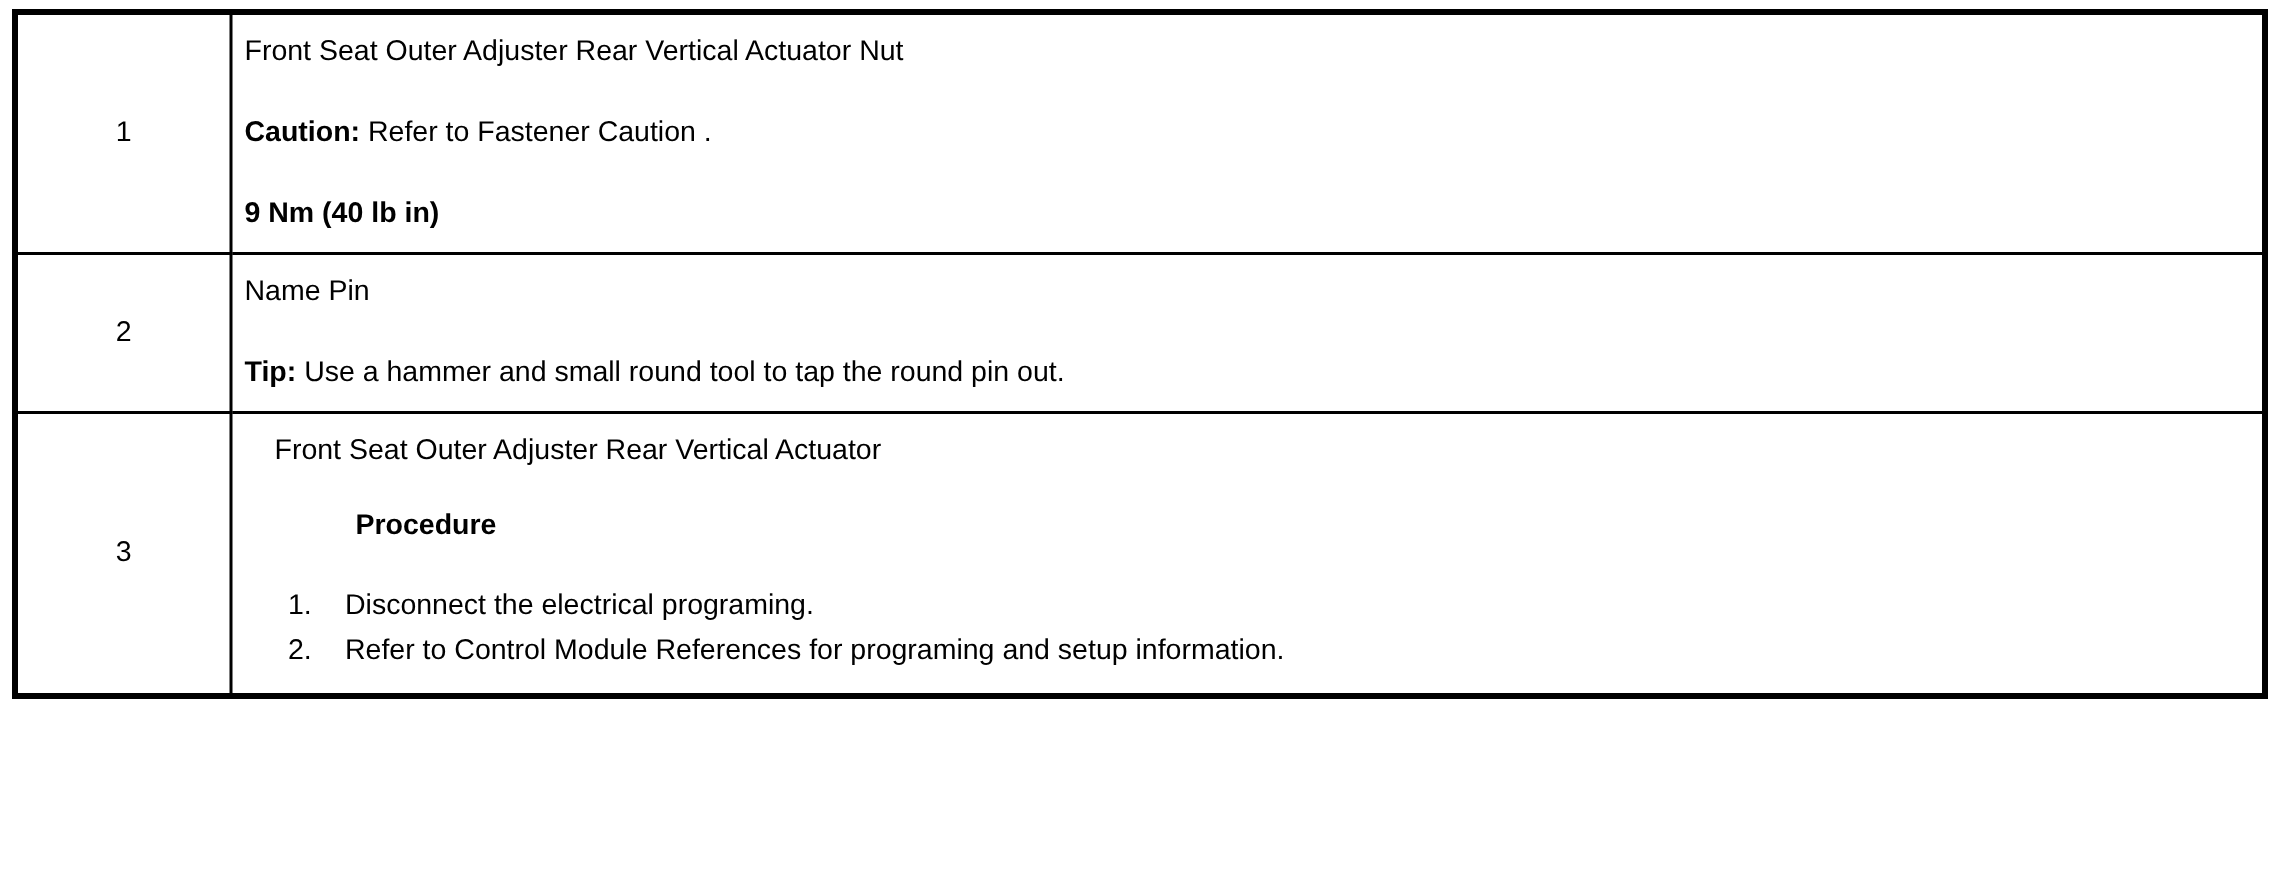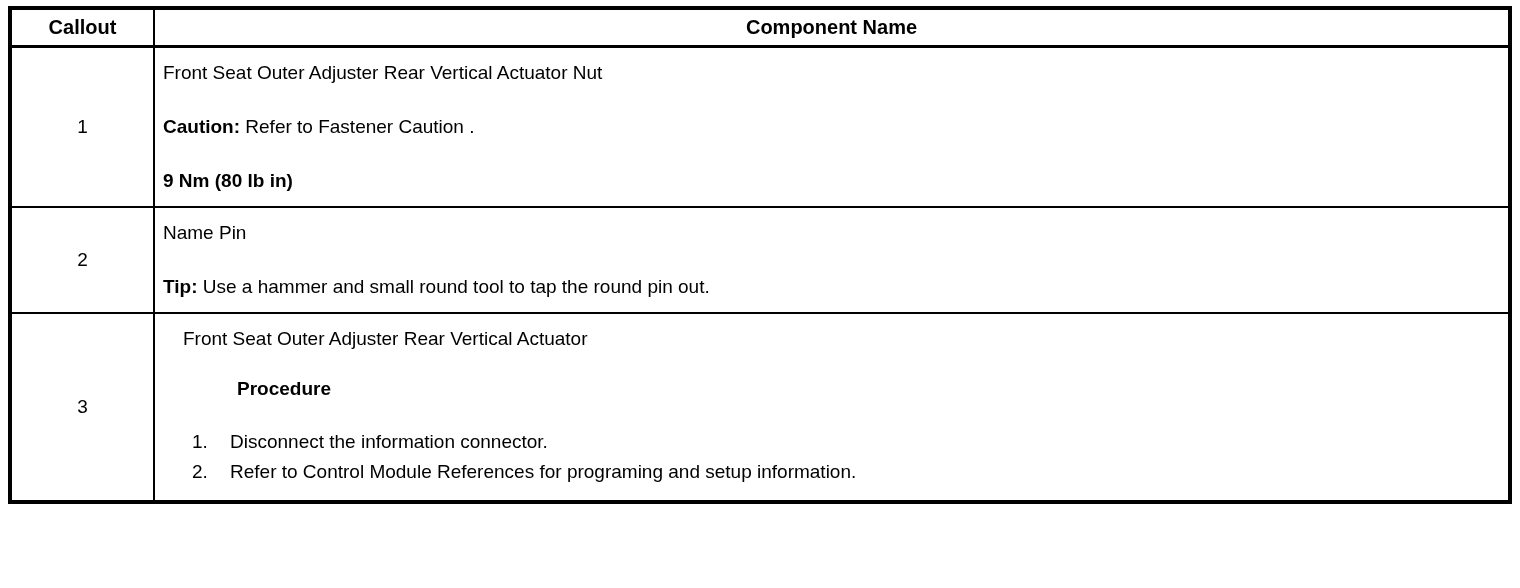--- a/index.html
+++ b/index.html
@@ -80,51 +80,47 @@
 <body>
 
 <div class="page">
   <table class="callout-table">
     <colgroup>
       <col class="col-callout">
       <col class="col-component">
     </colgroup>
 
     <tbody>
-        <tr class="r-header">
-      <th>Callout</th>
-      <th>Component Name</th>
-    </tr>
 
 
     <tr class="r-1">
       <td class="callout-cell">1</td>
       <td>
         <p class="gap-b">Front Seat Outer Adjuster Rear Vertical Actuator Nut</p>
         <p class="gap-b"><b>Caution:</b><span> Refer to Fastener Caution .</span></p>
-        <p class="bold">9 Nm (80 lb in)</p>
+        <p class="bold">9 Nm (40 lb in)</p>
       </td>
     </tr>
 
     <tr class="r-2">
       <td class="callout-cell">2</td>
       <td>
         <p class="gap-b">Name Pin</p>
         <p><b>Tip:</b><span> Use a hammer and small round tool to tap the round pin out.</span></p>
       </td>
     </tr>
 
     <tr class="r-3">
       <td class="callout-cell">3</td>
       <td>
         <p class="gap-b-sm">Front Seat Outer Adjuster Rear Vertical Actuator</p>
         <p class="proc-head gap-b-sm">Procedure</p>
         <div class="step">
           <span class="step-num">1.</span>
-          <span>Disconnect the information connector.</span>
+          <span>Disconnect the electrical programing.</span>
         </div>
         <div class="step">
           <span class="step-num">2.</span>
           <span>Refer to Control Module References for programing and setup information.</span>
         </div>
       </td>
     </tr>
   </tbody>
     </table>
 </div>

